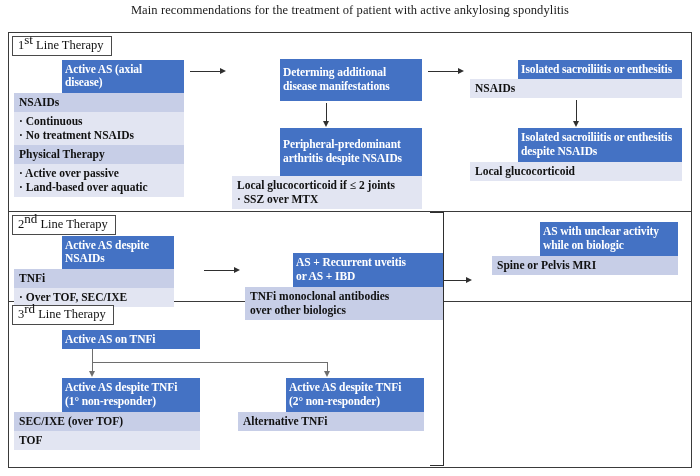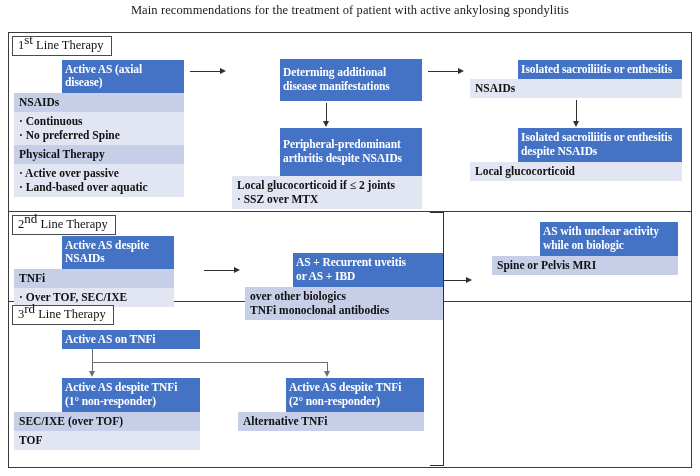--- a/index.html
+++ b/index.html
@@ -106,21 +106,21 @@
     <span>3</span><sup>rd</sup><span> Line Therapy</span>
   </div>
 
   <div class="box" style="left:14px;top:60px;width:170px;">
     <div class="hdr">Active AS (axial disease)</div>
     <div class="row med">
       <span class="bl">NSAIDs</span>
     </div>
     <div class="row lite">
       <span class="bl">· Continuous</span>
-      <span class="bl">· No preferred Spine</span>
+      <span class="bl">· No treatment NSAIDs</span>
     </div>
     <div class="row med">
       <span class="bl">Physical Therapy</span>
     </div>
     <div class="row lite">
       <span class="bl">· Active over passive</span>
       <span class="bl">· Land-based over aquatic</span>
     </div>
   </div>
 
@@ -183,22 +183,22 @@
 
   <div class="conn h" style="left:204px;top:270px;width:32px;"></div>
   <div class="arrowR" style="left:234px;top:267px;"></div>
 
   <div class="box" style="left:245px;top:253px;width:198px;z-index:5;">
     <div class="hdr" style="height:34px;display:flex;flex-direction:column;justify-content:center;">
       <span>AS + Recurrent uveitis</span>
       <span>or AS + IBD</span>
     </div>
     <div class="row med">
+      <span class="bl">TNFi monoclonal antibodies</span>
       <span class="bl">over other biologics</span>
-      <span class="bl">TNFi monoclonal antibodies</span>
     </div>
   </div>
 
   <div class="bracket" style="left:430px;top:212px;width:16px;height:254px;">
     <div class="bv" style="left:13px;top:0;height:254px;"></div>
     <div class="bh" style="left:0;top:0;width:14px;"></div>
     <div class="bh" style="left:0;top:252.8px;width:14px;"></div>
   </div>
   <div class="conn h" style="left:443px;top:280px;width:26px;"></div>
   <div class="arrowR" style="left:466px;top:277px;"></div>

